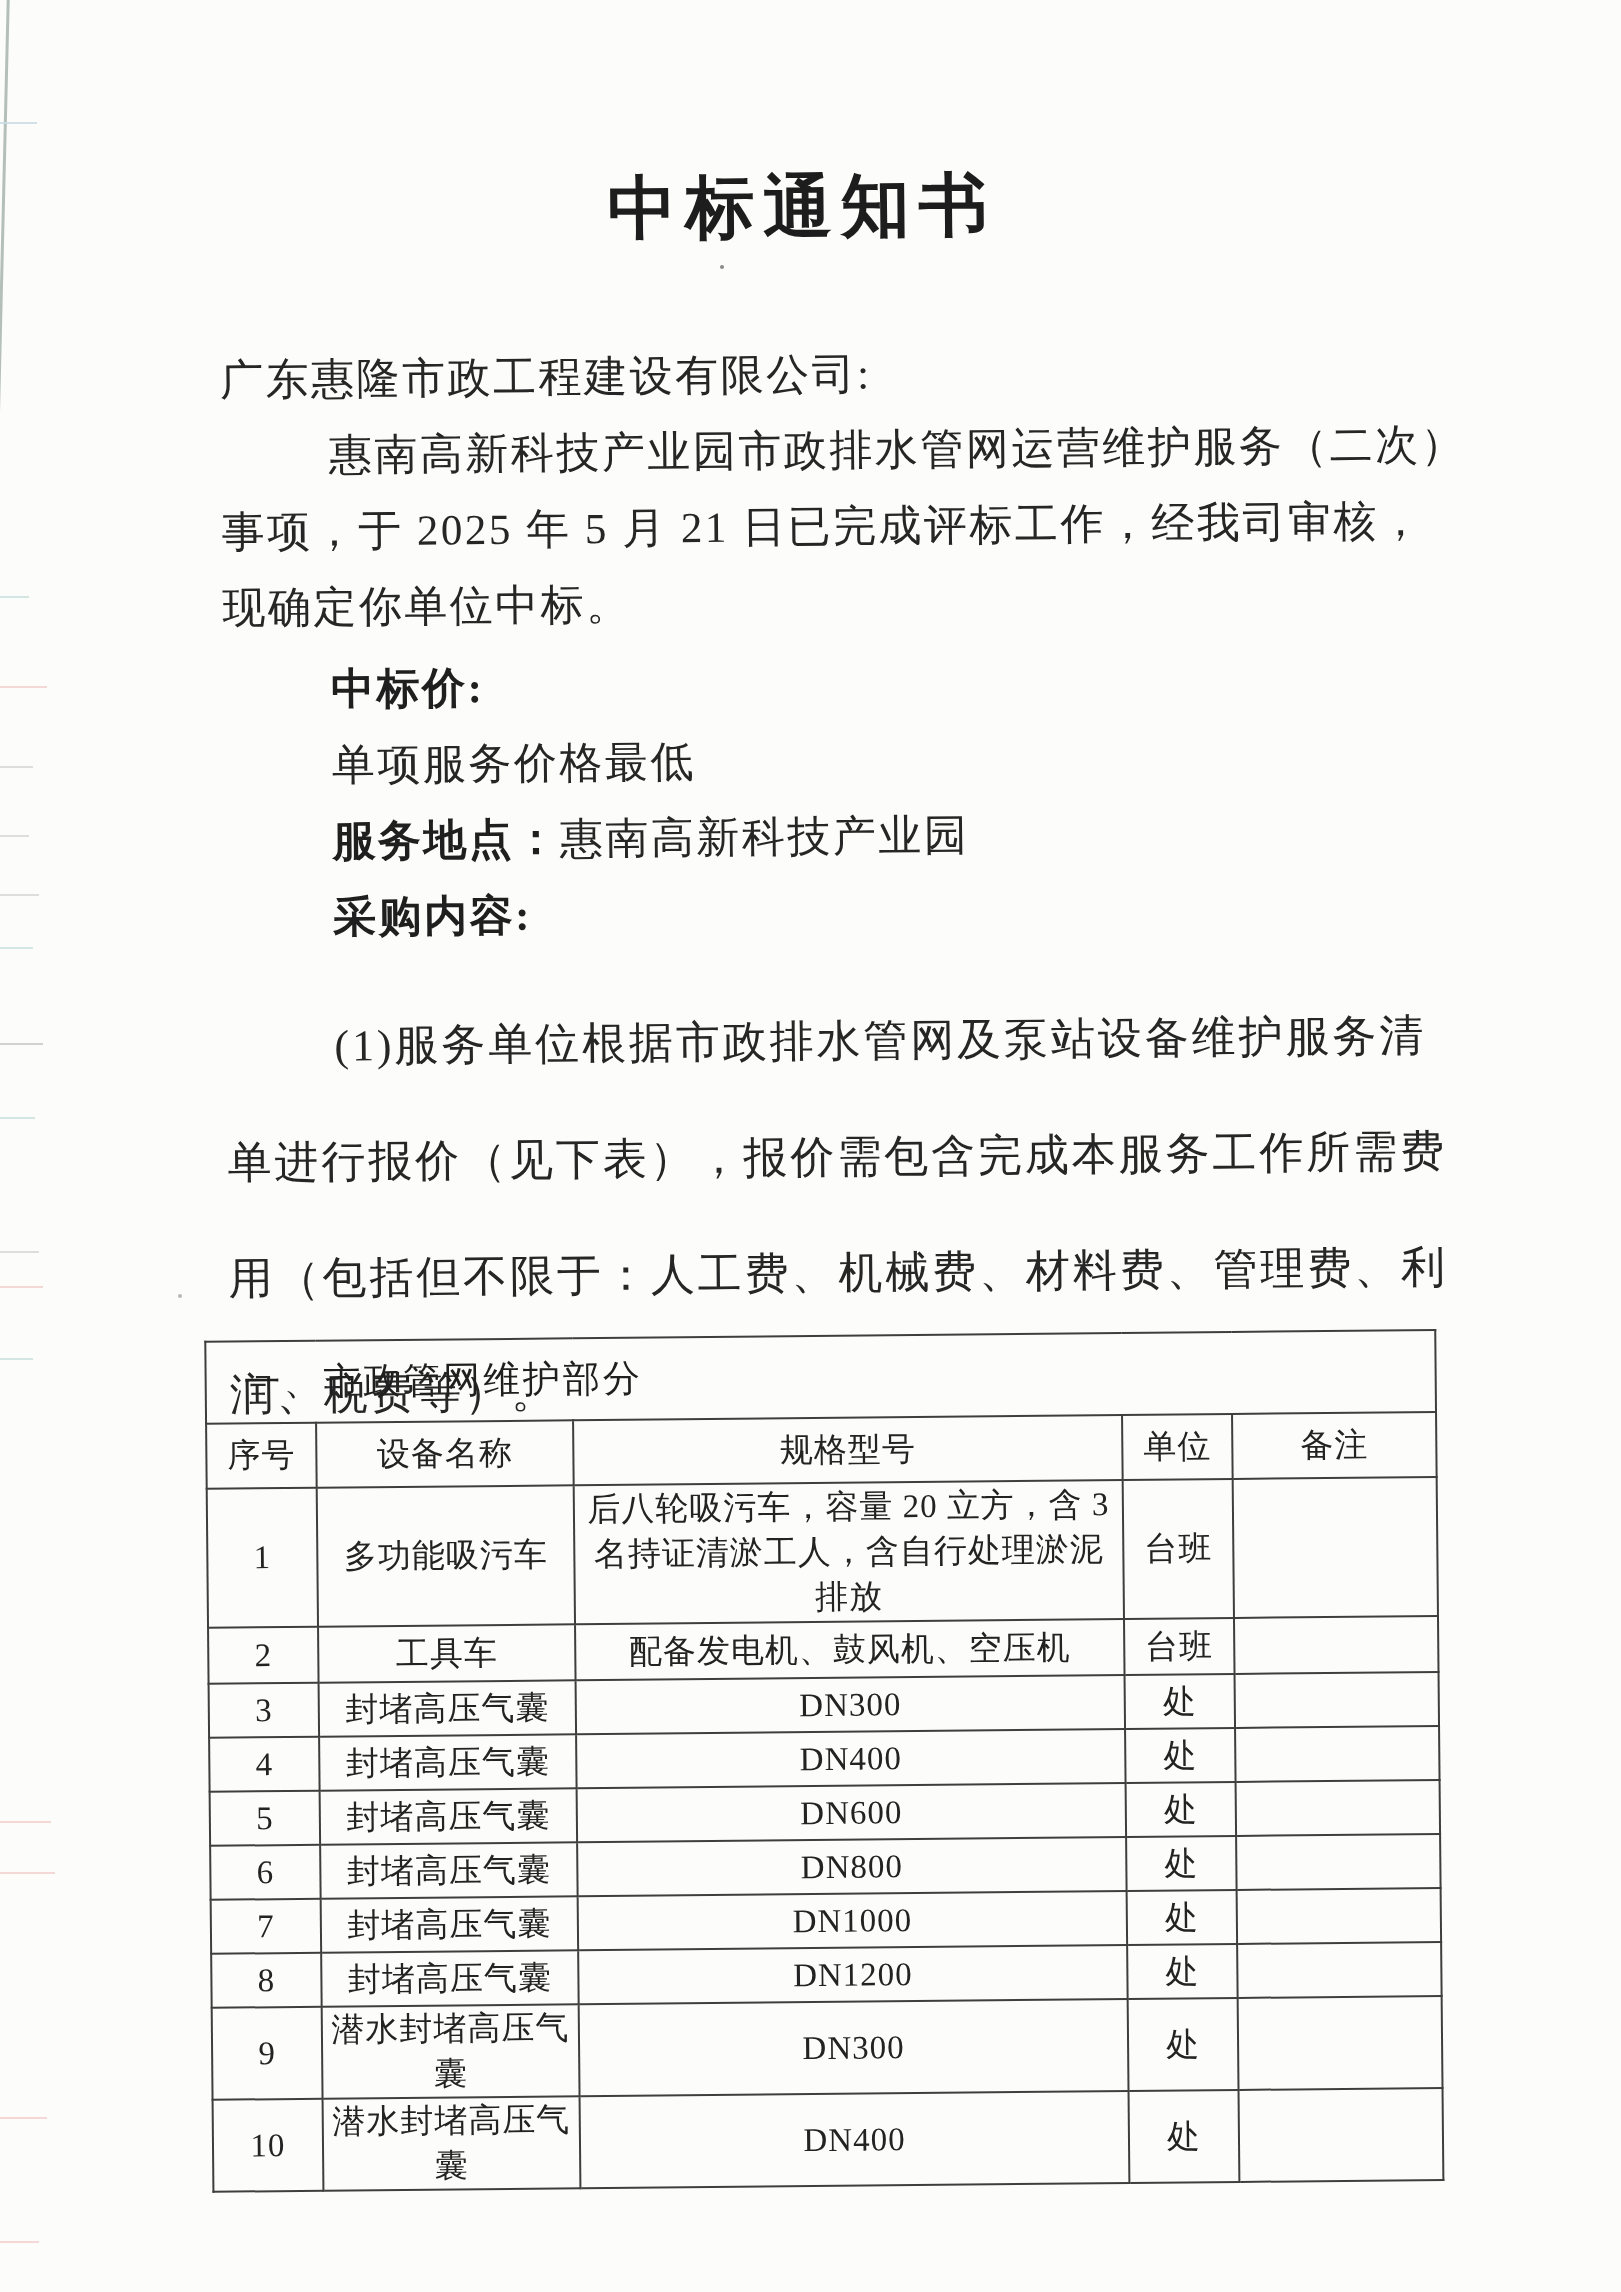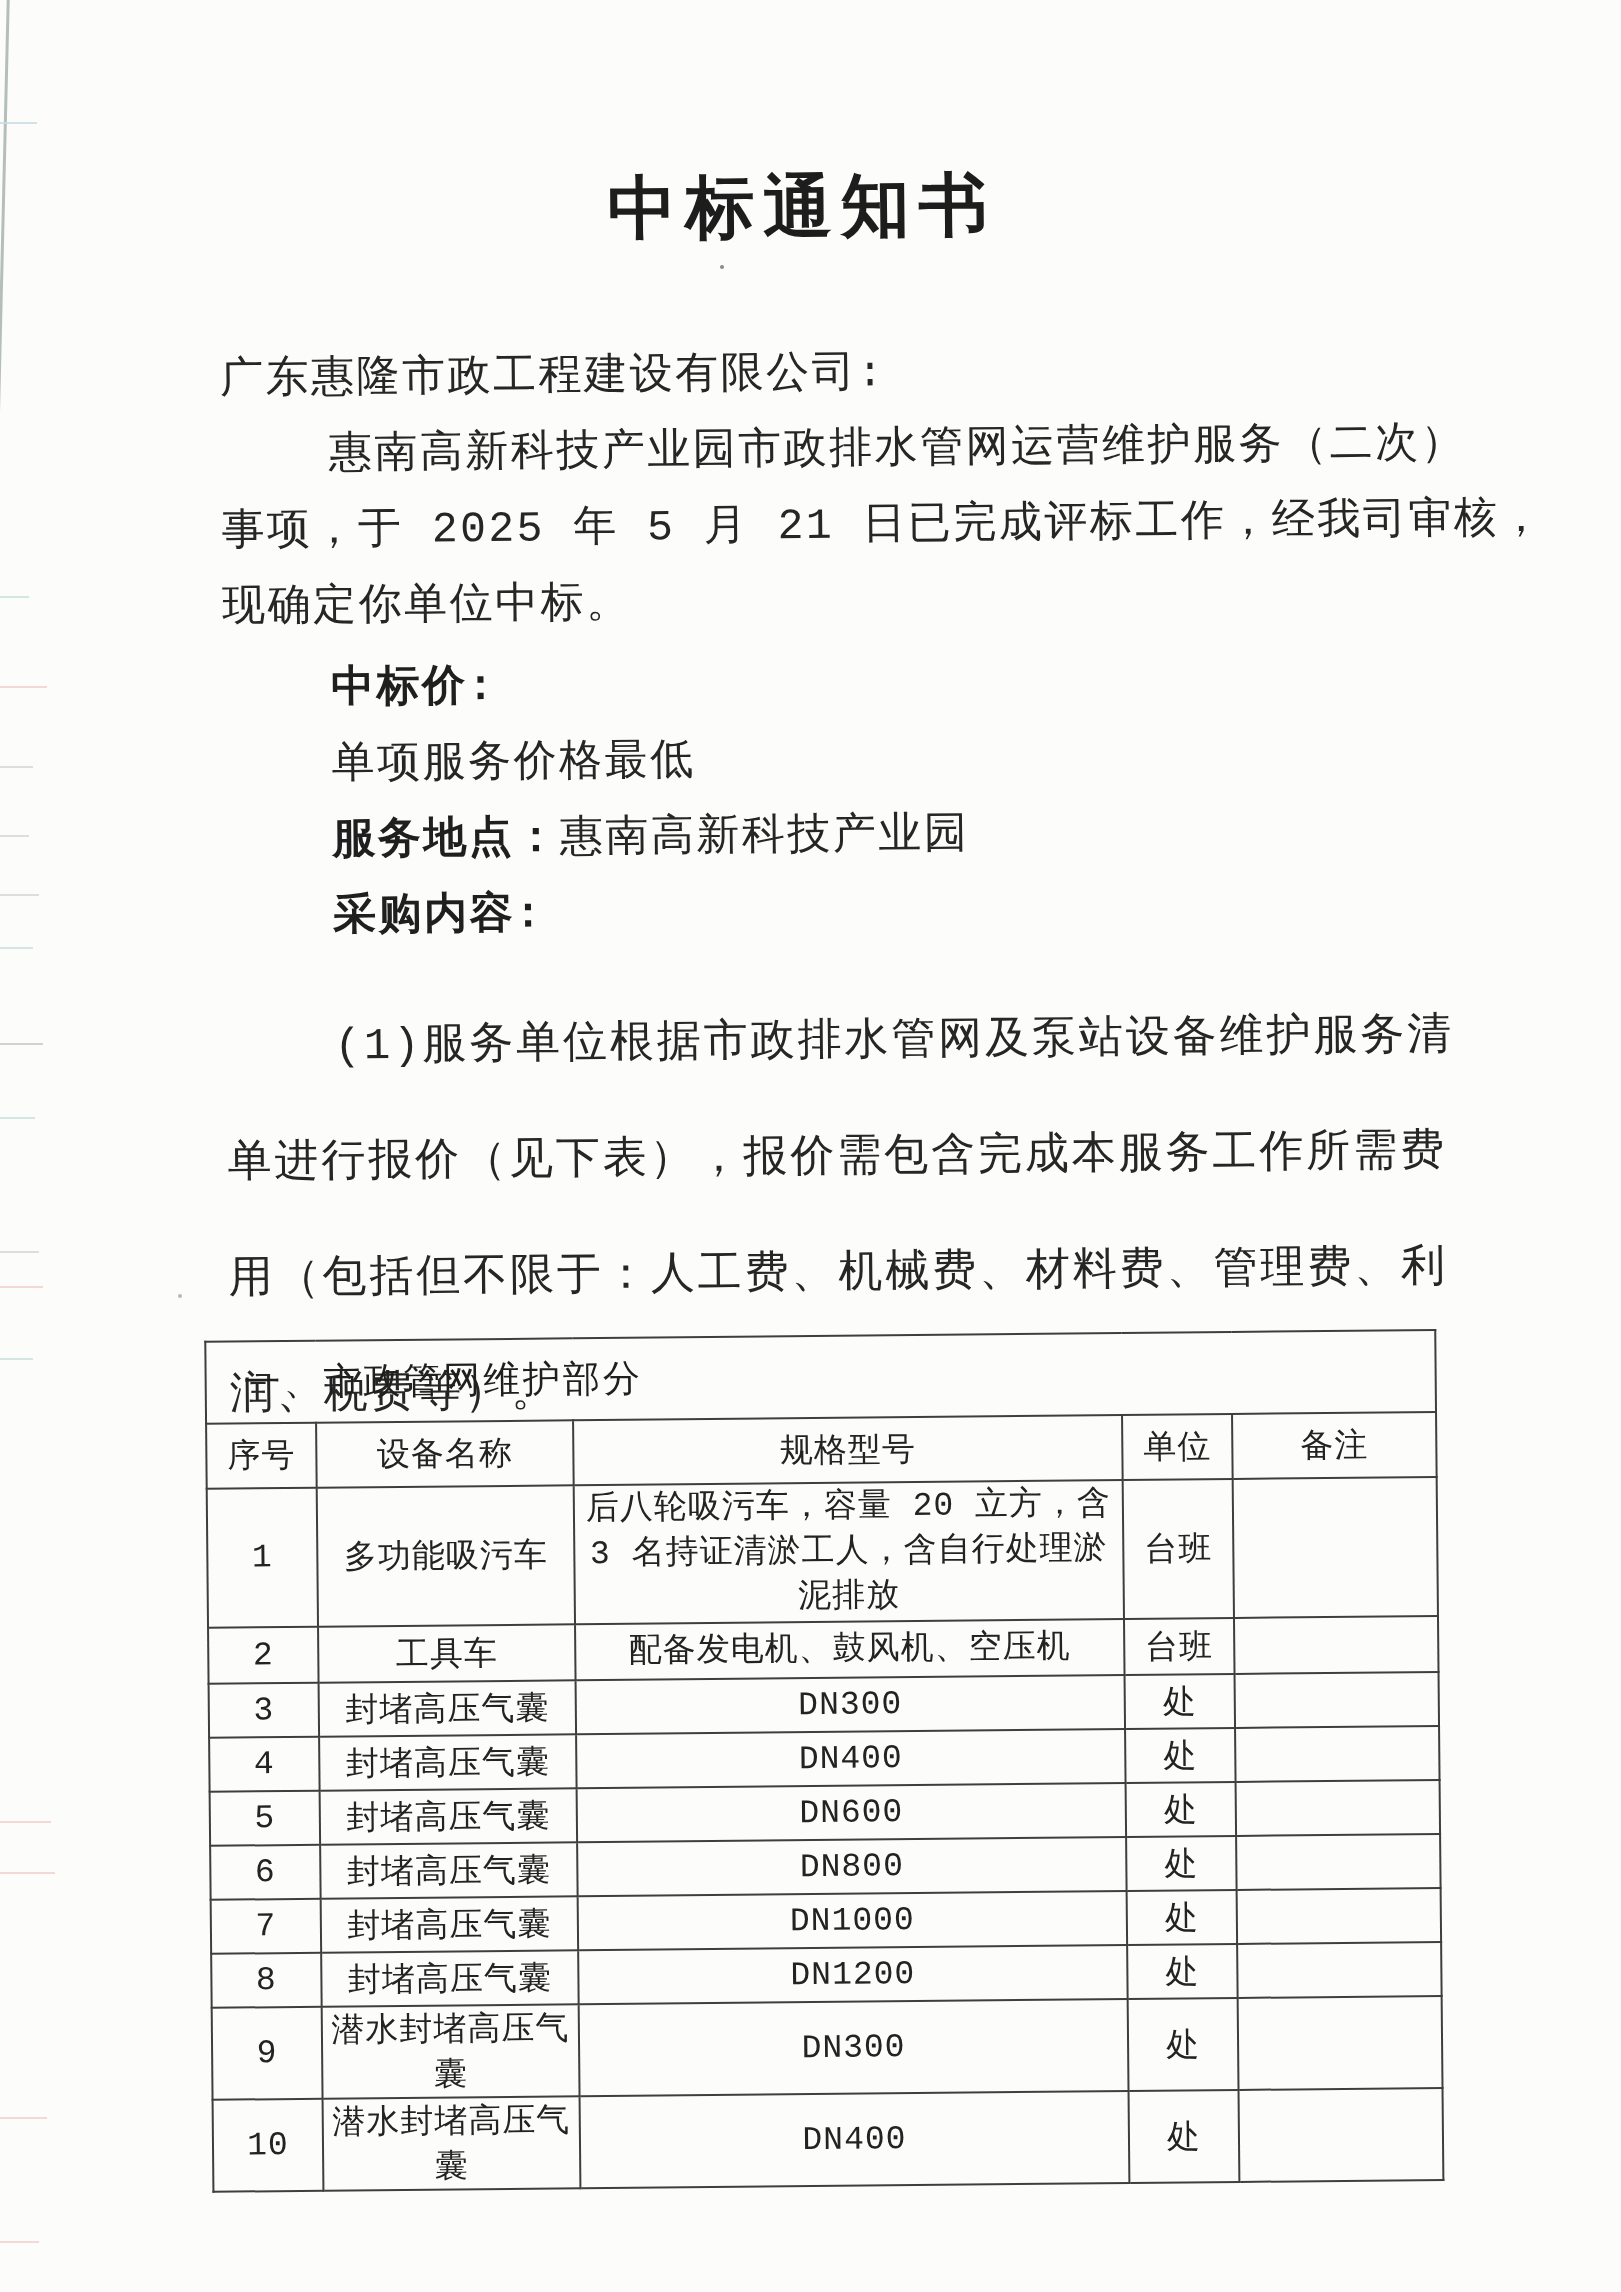--- a/index.html
+++ b/index.html
@@ -2,21 +2,21 @@
 <html><head>
 <meta charset="utf-8">
 <style>
   html,body{margin:0;padding:0;background:#e9e9e7;}
   .page{
     position:relative;
     width:1621px;height:2293px;
     margin:0 auto;
     background:#fcfcfa;
     overflow:hidden;
-    font-family:Liberation Mono, monospace;
+    font-family:Liberation Serif, serif;
     color:#262626;
   }
   .sheet{position:absolute;inset:0;transform:rotate(-0.55deg);transform-origin:50% 48%;}
   .doc-title{
     position:absolute;top:161px;left:0;width:100%;
     text-align:center;
     font-size:69px;font-weight:bold;letter-spacing:8.8px;color:#1d1d1d;
   }
   .para{position:absolute;left:227px;width:1221px;font-size:43px;line-height:76px;letter-spacing:2.5px;}
   .para .line{white-space:nowrap;}

